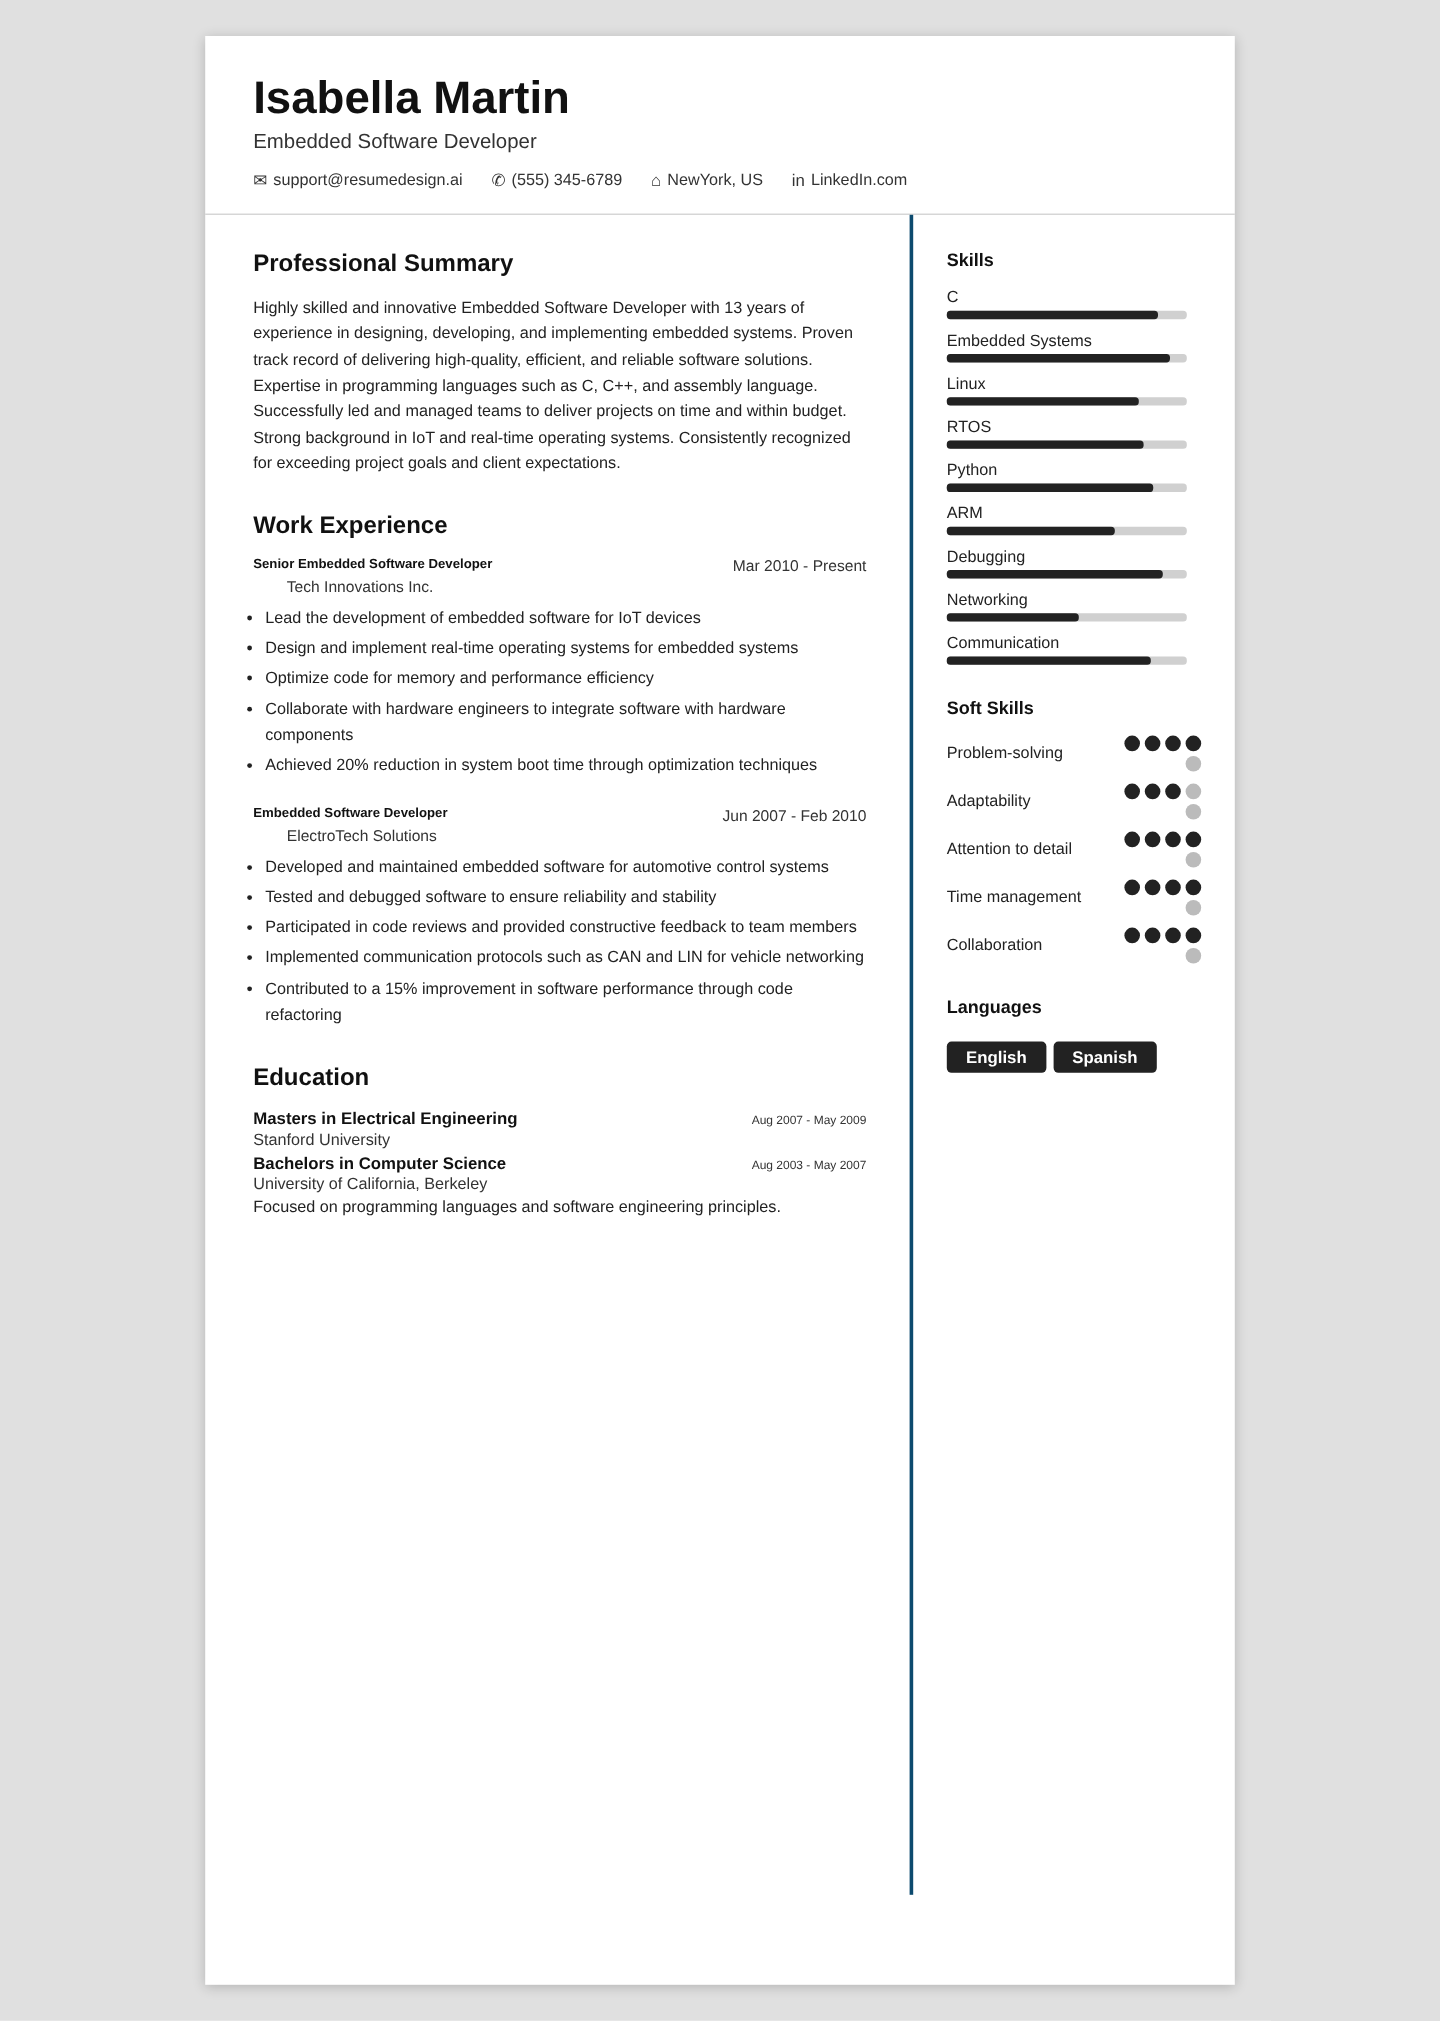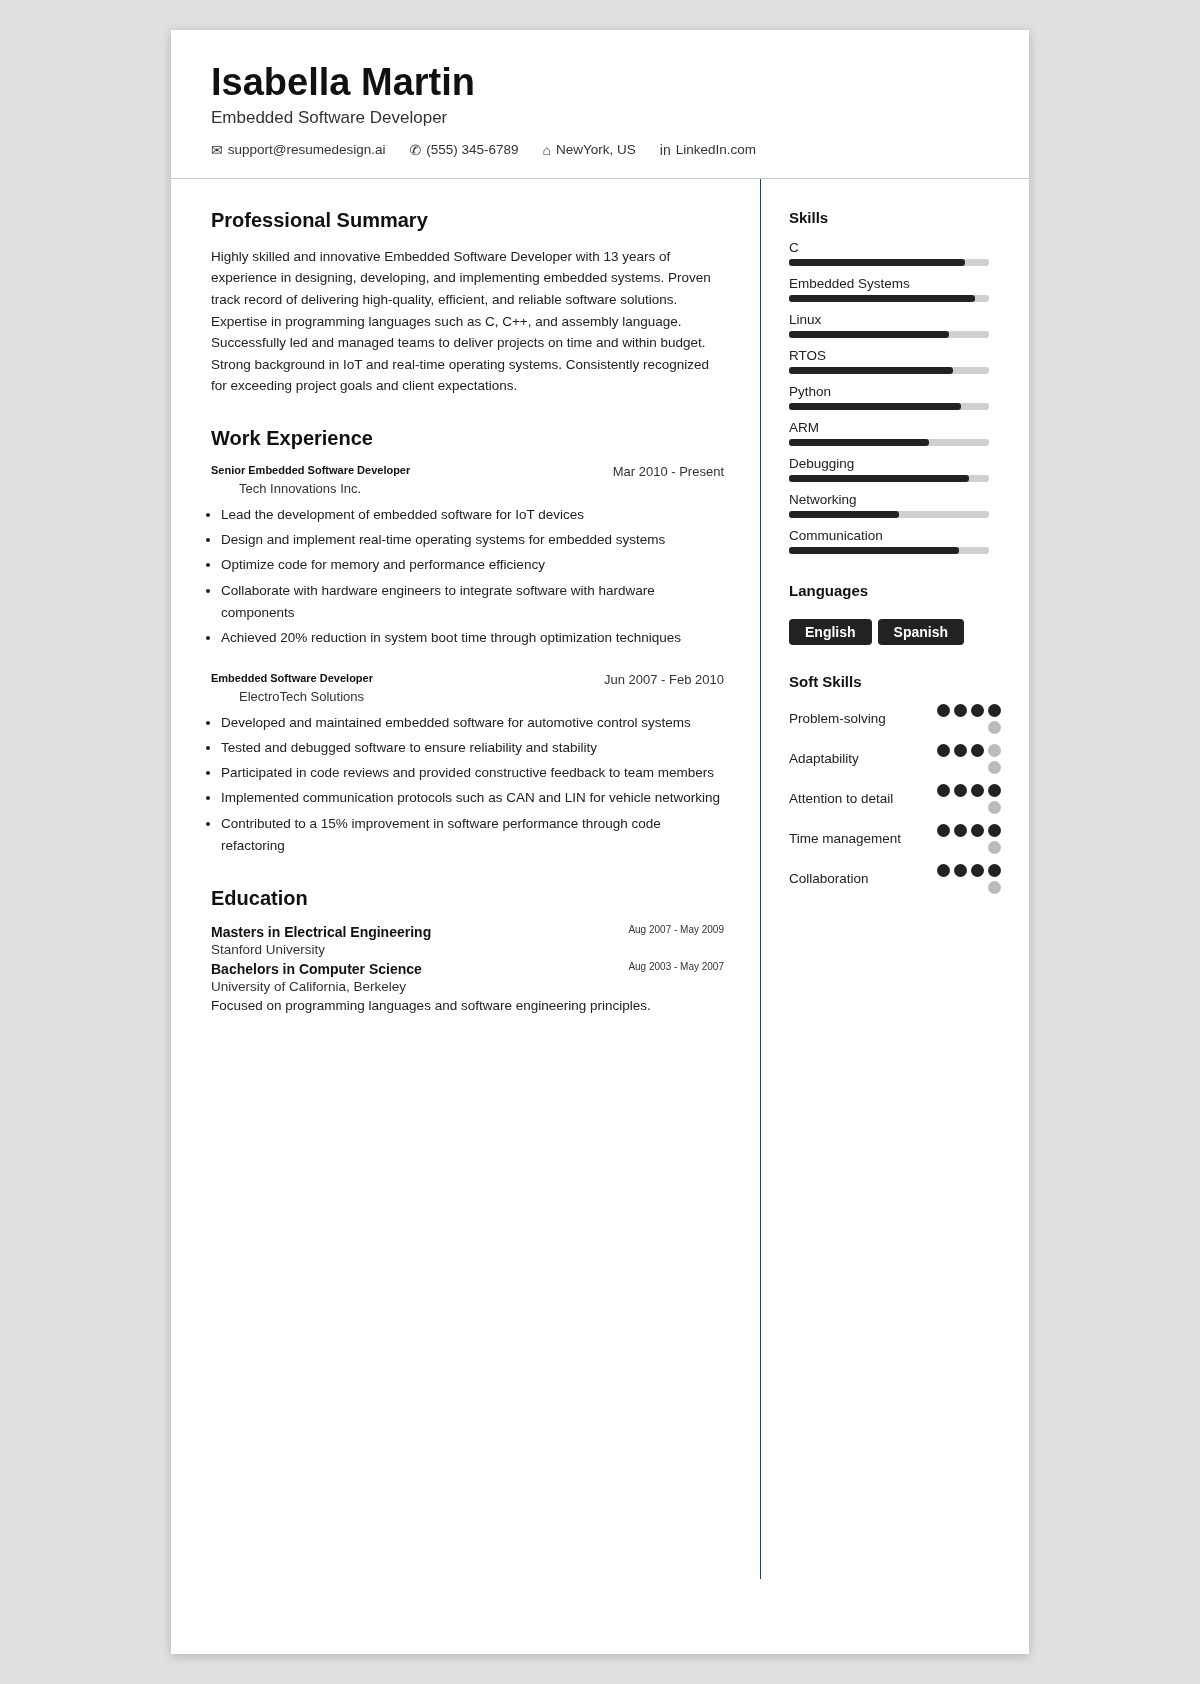--- a/index.html
+++ b/index.html
@@ -48,21 +48,21 @@
     .contact-icon {
       font-size: 14px;
     }
     .body {
       display: flex;
       min-height: 1400px;
     }
     .left-col {
       flex: 1;
       padding: 30px 36px 30px 40px;
-      border-right: 1px solid #0c4a6e;
+      border-right: 3px solid #0c4a6e;
     }
     .right-col {
       width: 268px;
       padding: 30px 28px;
     }
     .section-title {
       font-size: 20px;
       font-weight: 700;
       color: #111;
       margin-bottom: 14px;
@@ -107,21 +107,21 @@
     }
     .job-bullets li {
       margin-bottom: 3px;
     }
     .job-entry {
       margin-bottom: 22px;
     }
     .edu-header {
       display: flex;
       justify-content: space-between;
-      align-items: flex-start;
+      align-items: flex-end;
       margin-bottom: 2px;
       gap: 28px;
     }
     .edu-degree {
       font-size: 14px;
       font-weight: 700;
       color: #111;
     }
     .edu-date {
       font-size: 10px;
@@ -354,25 +354,20 @@
             <div class="skill-item">
               <div class="skill-name">Communication</div>
               <div class="skill-bar-bg">
                 <div class="skill-bar-fill" style="width: 85%;"></div>
               </div>
             </div>
           </div>
       </div>
 
       <div class="right-section">
-        <div class="right-section-title">Languages</div>
-        <div id="languages-container"><span class="lang-badge">English</span><span class="lang-badge">Spanish</span></div>
-      </div>
-
-      <div class="right-section">
         <div class="right-section-title">Soft Skills</div>
         <div id="soft-skills-container">
             <div class="soft-skill-item">
               <div class="soft-skill-name">Problem-solving</div>
               <div class="dots">
                 <div class="dot dot-filled"></div>
                 <div class="dot dot-filled"></div>
                 <div class="dot dot-filled"></div>
                 <div class="dot dot-filled"></div>
                 <div class="dot dot-empty"></div>
@@ -413,15 +408,20 @@
               <div class="dots">
                 <div class="dot dot-filled"></div>
                 <div class="dot dot-filled"></div>
                 <div class="dot dot-filled"></div>
                 <div class="dot dot-filled"></div>
                 <div class="dot dot-empty"></div>
               </div>
             </div>
           </div>
       </div>
+
+      <div class="right-section">
+        <div class="right-section-title">Languages</div>
+        <div id="languages-container"><span class="lang-badge">English</span><span class="lang-badge">Spanish</span></div>
+      </div>
     </div>
   </div>
 </div>
 
 </body></html>

